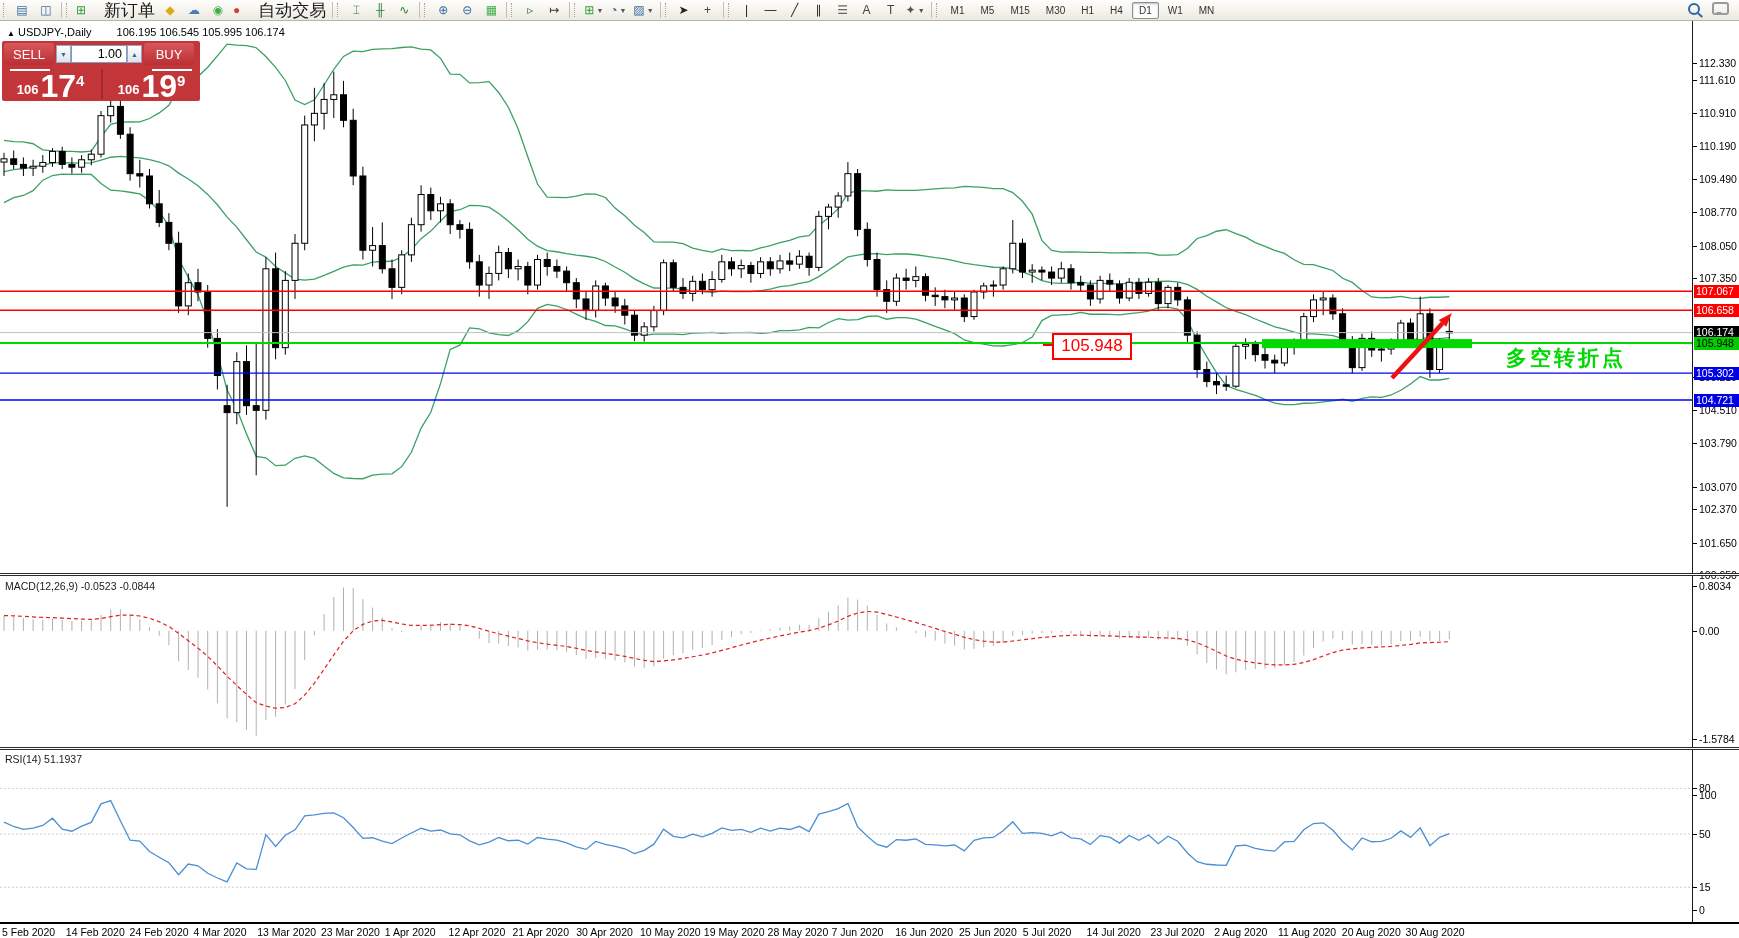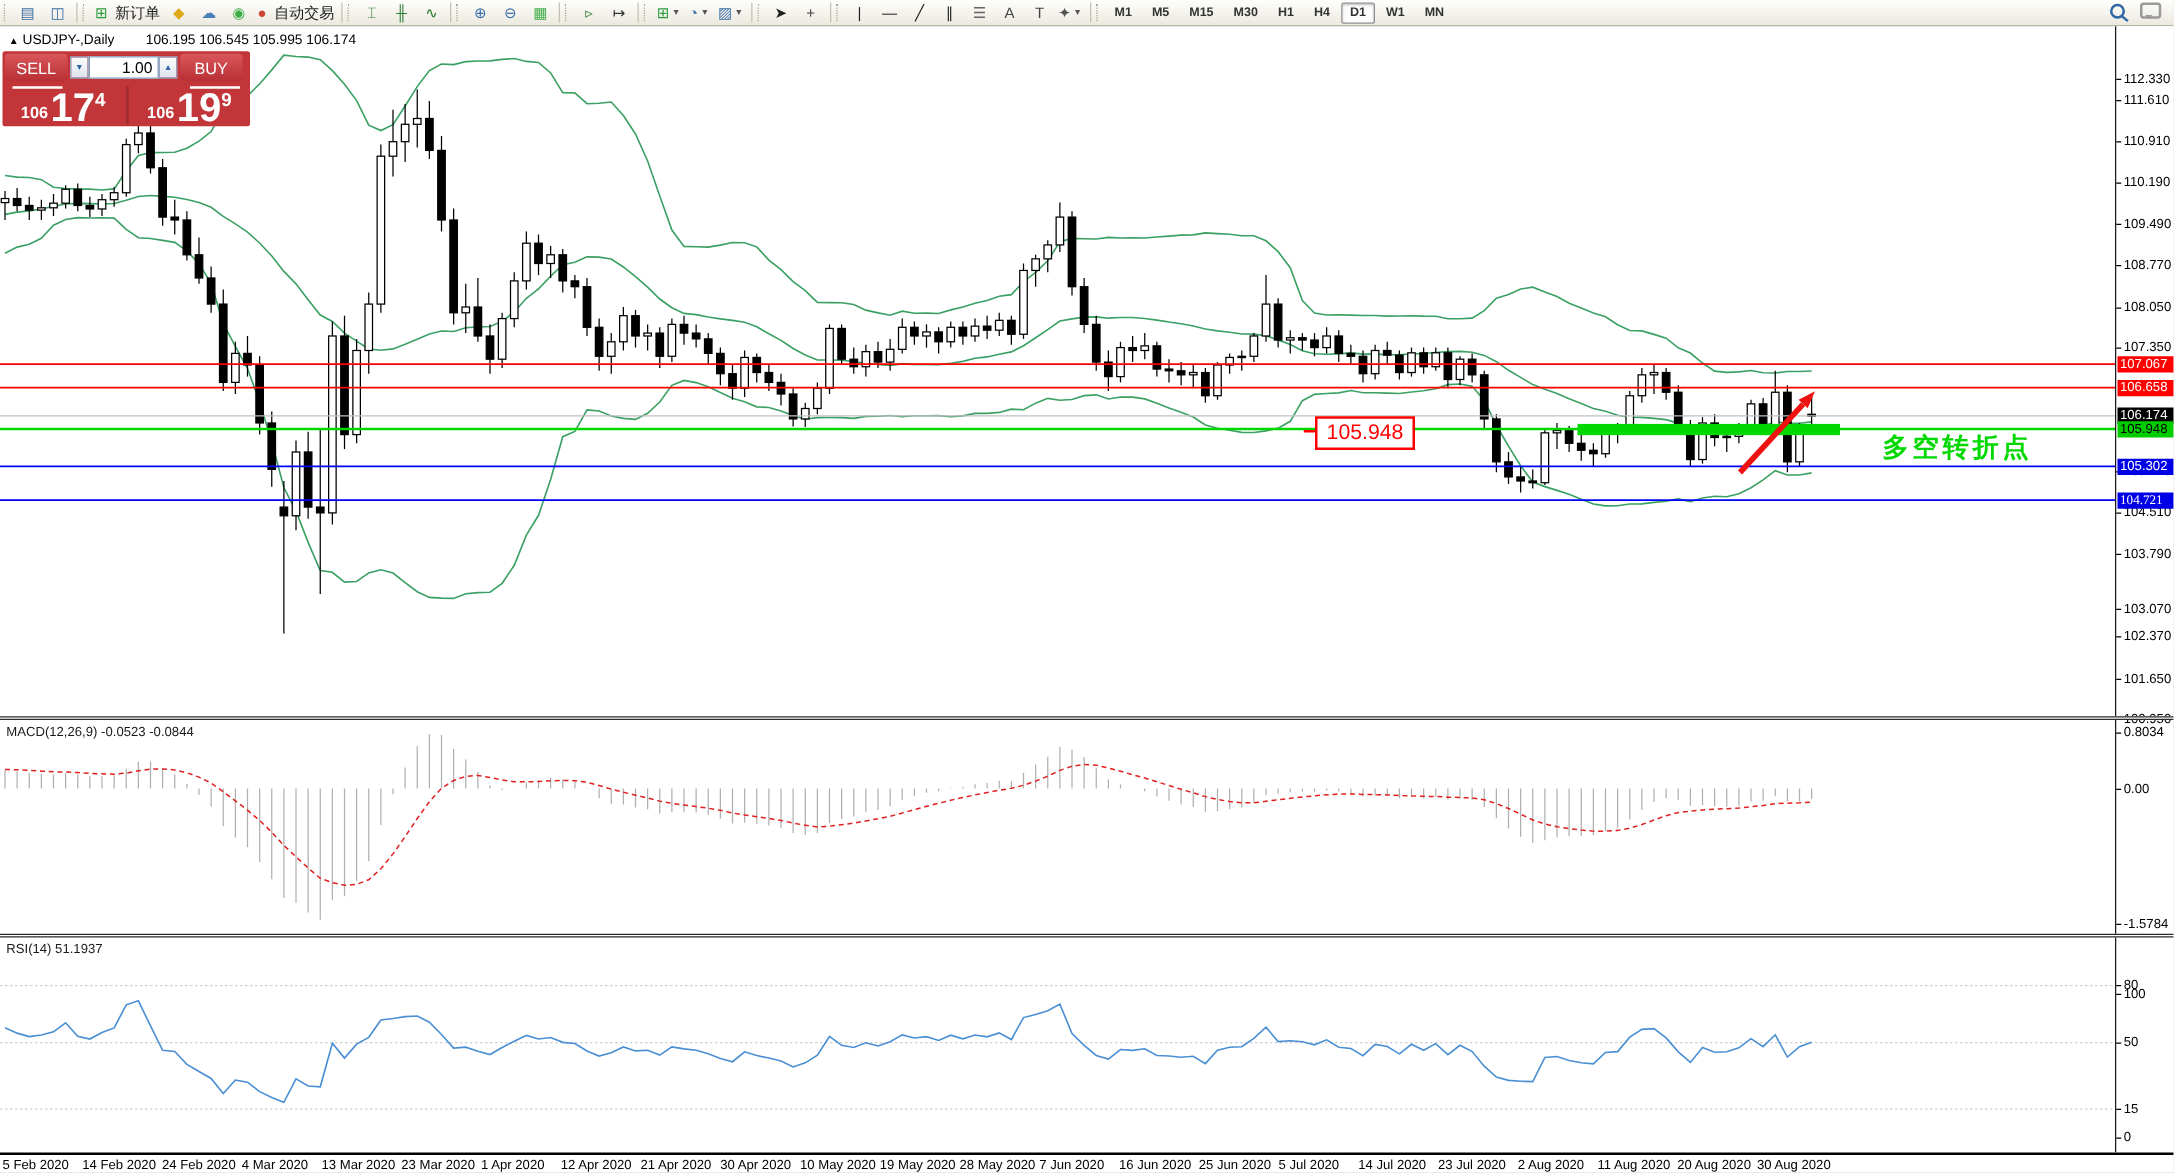--- a/index.html
+++ b/index.html
@@ -6,24 +6,24 @@
   .app{position:relative;width:1739px;height:938px;background:#fff;overflow:hidden;
        font-family:"Liberation Sans",sans-serif;-webkit-font-smoothing:none;}
   
   .toolbar{position:absolute;left:0;top:0;width:1739px;height:21px;
     background:linear-gradient(#fefefc,#ece9df);border-bottom:1px solid #b8b4a6;
     display:flex;align-items:center;padding-left:2px;box-sizing:border-box;}
   .grip{width:3px;height:14px;border-left:1px dotted #a7a396;margin:0 3px 0 1px;}
   .tbtn{height:18px;min-width:18px;display:flex;align-items:center;justify-content:center;
     border:1px solid transparent;border-radius:2px;padding:0 1px;margin:0 1px;cursor:default;}
   .tbtn .g{font-size:12px;line-height:12px;}
-  .tbtn .tl{font-size:12px;color:#1a1a1a;margin-left:6px;white-space:nowrap;}
+  .tbtn .tl{font-size:17px;color:#1a1a1a;margin-left:18px;white-space:nowrap;}
   .tbtn .dd{font-size:7px;color:#555;margin-left:2px;}
   .tsep{width:1px;height:16px;background:#c3bfb2;margin:0 3px;}
-  .tf{font-size:10px;color:#333;padding:2px 6px;margin:0 1px;border:1px solid transparent;border-radius:2px;font-weight:bold;}
+  .tf{font-size:10px;color:#333;padding:2px 6px;margin:0 1px;border:1px solid transparent;border-radius:2px;}
   .tf.active{background:#fdfdfd;border-color:#8f8f8f;box-shadow:inset 0 1px 2px rgba(0,0,0,.25);}
   .tbright{position:absolute;right:10px;top:2px;display:flex;gap:12px;align-items:center;}
   .magIc{width:8px;height:8px;border:2px solid #2f66a8;border-radius:50%;position:relative;}
   .magIc::after{content:"";position:absolute;width:6px;height:2px;background:#2f66a8;
     right:-5px;bottom:-3px;transform:rotate(40deg);}
   .chatIc{width:13px;height:9px;border:2px solid #9a9a9a;border-radius:3px;position:relative;}
   .chatIc::after{content:"";position:absolute;left:2px;bottom:-5px;border:3px solid transparent;
     border-top-color:#9a9a9a;}
   .sep{position:absolute;left:0;width:1739px;height:3px;background:#fff;
     border-top:1px solid #2b2b2b;border-bottom:1px solid #2b2b2b;box-sizing:border-box;z-index:6;}
@@ -682,21 +682,21 @@
       <div class="tick" style="top: 416.256px;">103.790</div>
       <div class="tick" style="top: 460px;">103.070</div>
       <div class="tick" style="top: 482.144px;">102.370</div>
       <div class="tick" style="top: 515.552px;">101.650</div>
       <div class="tick" style="top: 548.032px;">100.950</div>
       <div class="tag" style="top: 263.703px; background: rgb(255, 0, 0); color: rgb(255, 255, 255);">107.067</div>
       <div class="tag" style="top: 282.681px; background: rgb(255, 0, 0); color: rgb(255, 255, 255);">106.658</div>
       <div class="tag" style="top: 305.138px; background: rgb(0, 0, 0); color: rgb(255, 255, 255);">106.174</div>
       <div class="tag" style="top: 315.625px; background: rgb(0, 204, 0); color: rgb(0, 0, 0);">105.948</div>
       <div class="tag" style="top: 345.599px; background: rgb(0, 0, 230); color: rgb(255, 255, 255);">105.302</div>
-      <div class="tag" style="top: 372.558px; background: rgb(0, 0, 230); color: rgb(255, 255, 255); font-family: Liberation Serif, serif;">104.721</div>
+      <div class="tag" style="top: 372.558px; background: rgb(0, 0, 230); color: rgb(255, 255, 255);">104.721</div>
       <div class="tick" style="top: 559px;">0.8034</div>
       <div class="tick" style="top: 603.812px;">0.00</div>
       <div class="tick" style="top: 712px;">-1.5784</div>
       <div class="tick" style="top: 731px; margin-top: 37px;">100</div>
       <div class="tick" style="top: 761.4px;">80</div>
       <div class="tick" style="top: 807px;">50</div>
       <div class="tick" style="top: 860.2px;">15</div>
       <div class="tick" style="top: 883px;">0</div>
     </div>
   <div class="dateAxis" id="dateAxis">

